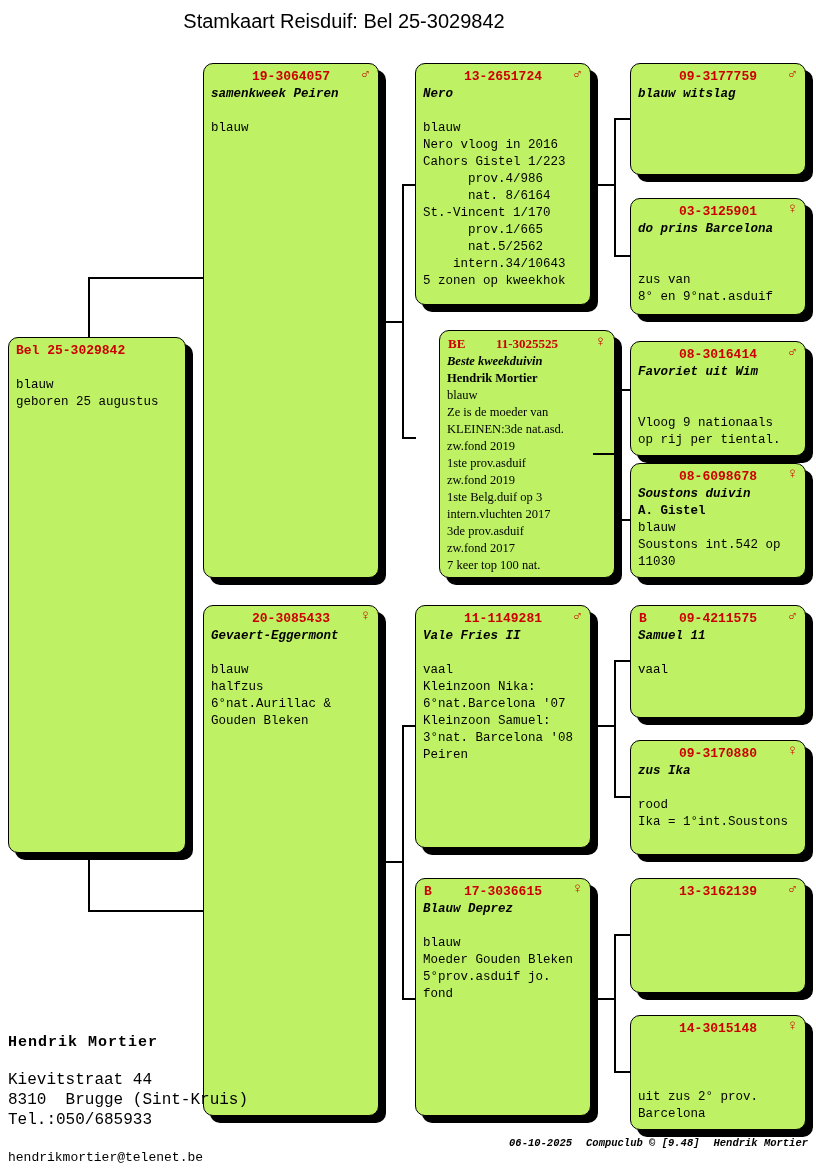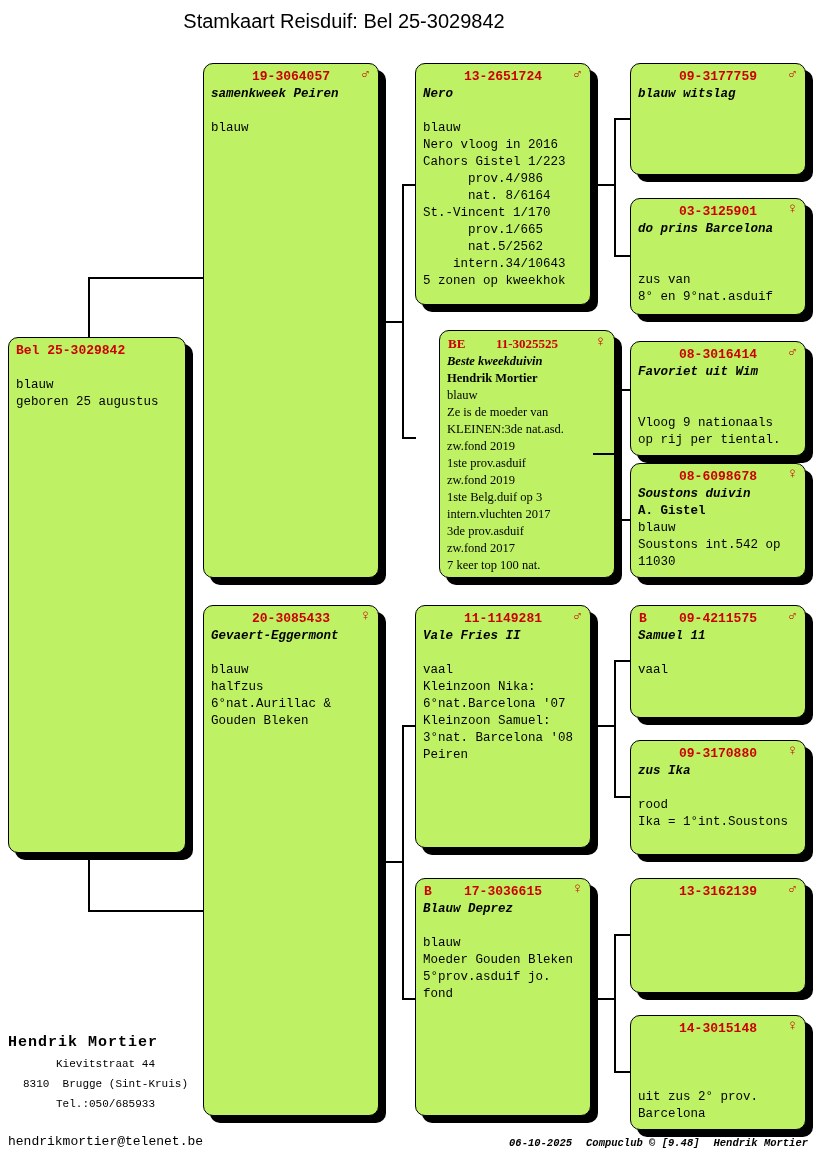--- a/index.html
+++ b/index.html
@@ -34,21 +34,21 @@
   .b-09d {left:630px;top:740px;width:176px;height:115px;}
   .b-13b {left:630px;top:878px;width:176px;height:115px;}
   .b-14  {left:630px;top:1015px;width:176px;height:115px;}
   
   .ln{position:absolute;background:#000;}
   .lh{height:1.5px;}
   .lv{width:1.5px;}
   
   .owner{position:absolute;left:8px;top:1032px;}
   .owner-name{font-weight:bold;font-size:15px;letter-spacing:1px;line-height:22px;}
-  .owner-addr{white-space:pre;font-size:11px;line-height:20px;margin-top:0;text-align:center;}
+  .owner-addr{white-space:pre;font-size:16px;line-height:20px;margin-top:16px;}
   .owner-email{font-size:13px;line-height:20px;margin-top:18px;}
   .footer{position:absolute;right:8px;top:1137px;font-size:10.5px;font-weight:bold;font-style:italic;white-space:pre;}
   .footer span{margin-left:14px;}
 </style>
 </head>
 <body>
 
 <div id="page">
 
   <div class="title">Stamkaart Reisduif: Bel 25-3029842</div>

